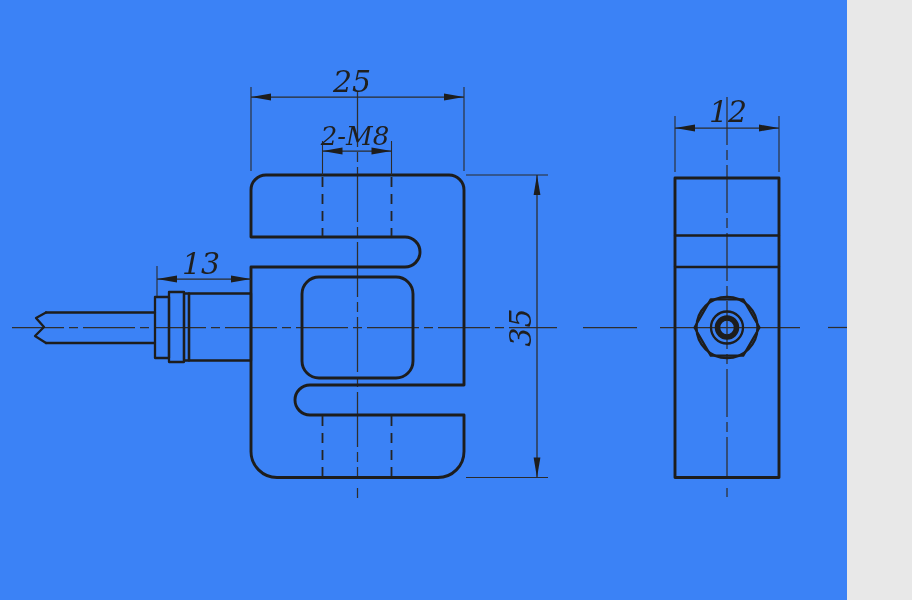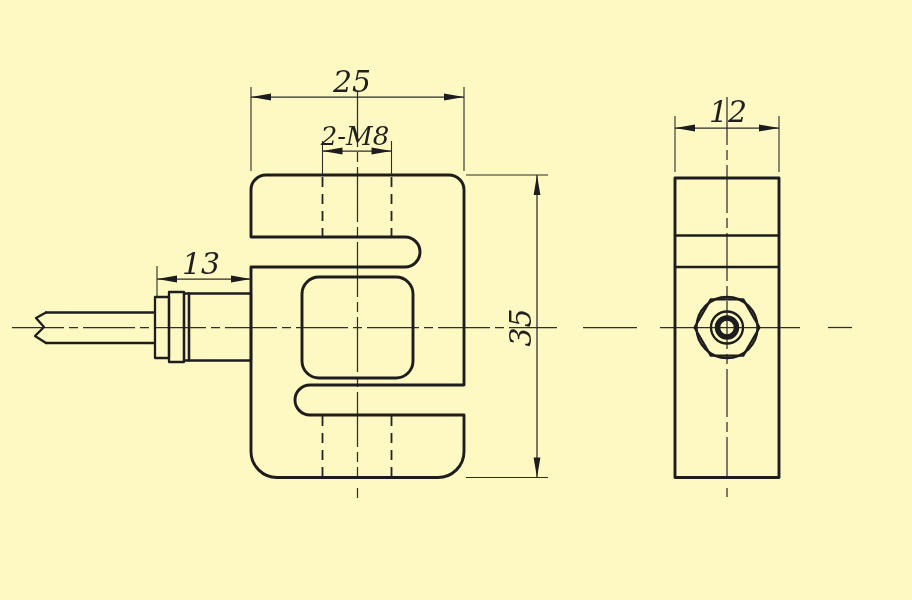--- a/index.html
+++ b/index.html
@@ -1,17 +1,17 @@
 <!DOCTYPE html>
 <html><head>
 <meta charset="utf-8">
 <style>
   html,body{margin:0;padding:0;background:#e8e8e8;}
   .page{
-    width:912px;height:600px;background:#fef9c3;position:relative;overflow:hidden;
+    width:847px;height:600px;background:#3b82f6;position:relative;overflow:hidden;
     font-family:"DejaVu Serif", serif;
   }
   svg{display:block;}
   .outline{stroke:#1d1d1d;fill:none;stroke-width:2.9;stroke-linejoin:round;stroke-linecap:round;}
   .outline2{stroke:#1d1d1d;fill:none;stroke-width:2.3;stroke-linejoin:round;stroke-linecap:round;}
   .hidden-ln{stroke:#242424;fill:none;stroke-width:1.8;stroke-dasharray:10 7;}
   .centerln{stroke:#2e2e2e;fill:none;stroke-width:1.25;}
   .dimln{stroke:#2b2b2b;fill:none;stroke-width:1.25;}
   .extln{stroke:#2b2b2b;fill:none;stroke-width:1.1;}
   .arrow{fill:#1d1d1d;stroke:none;}

